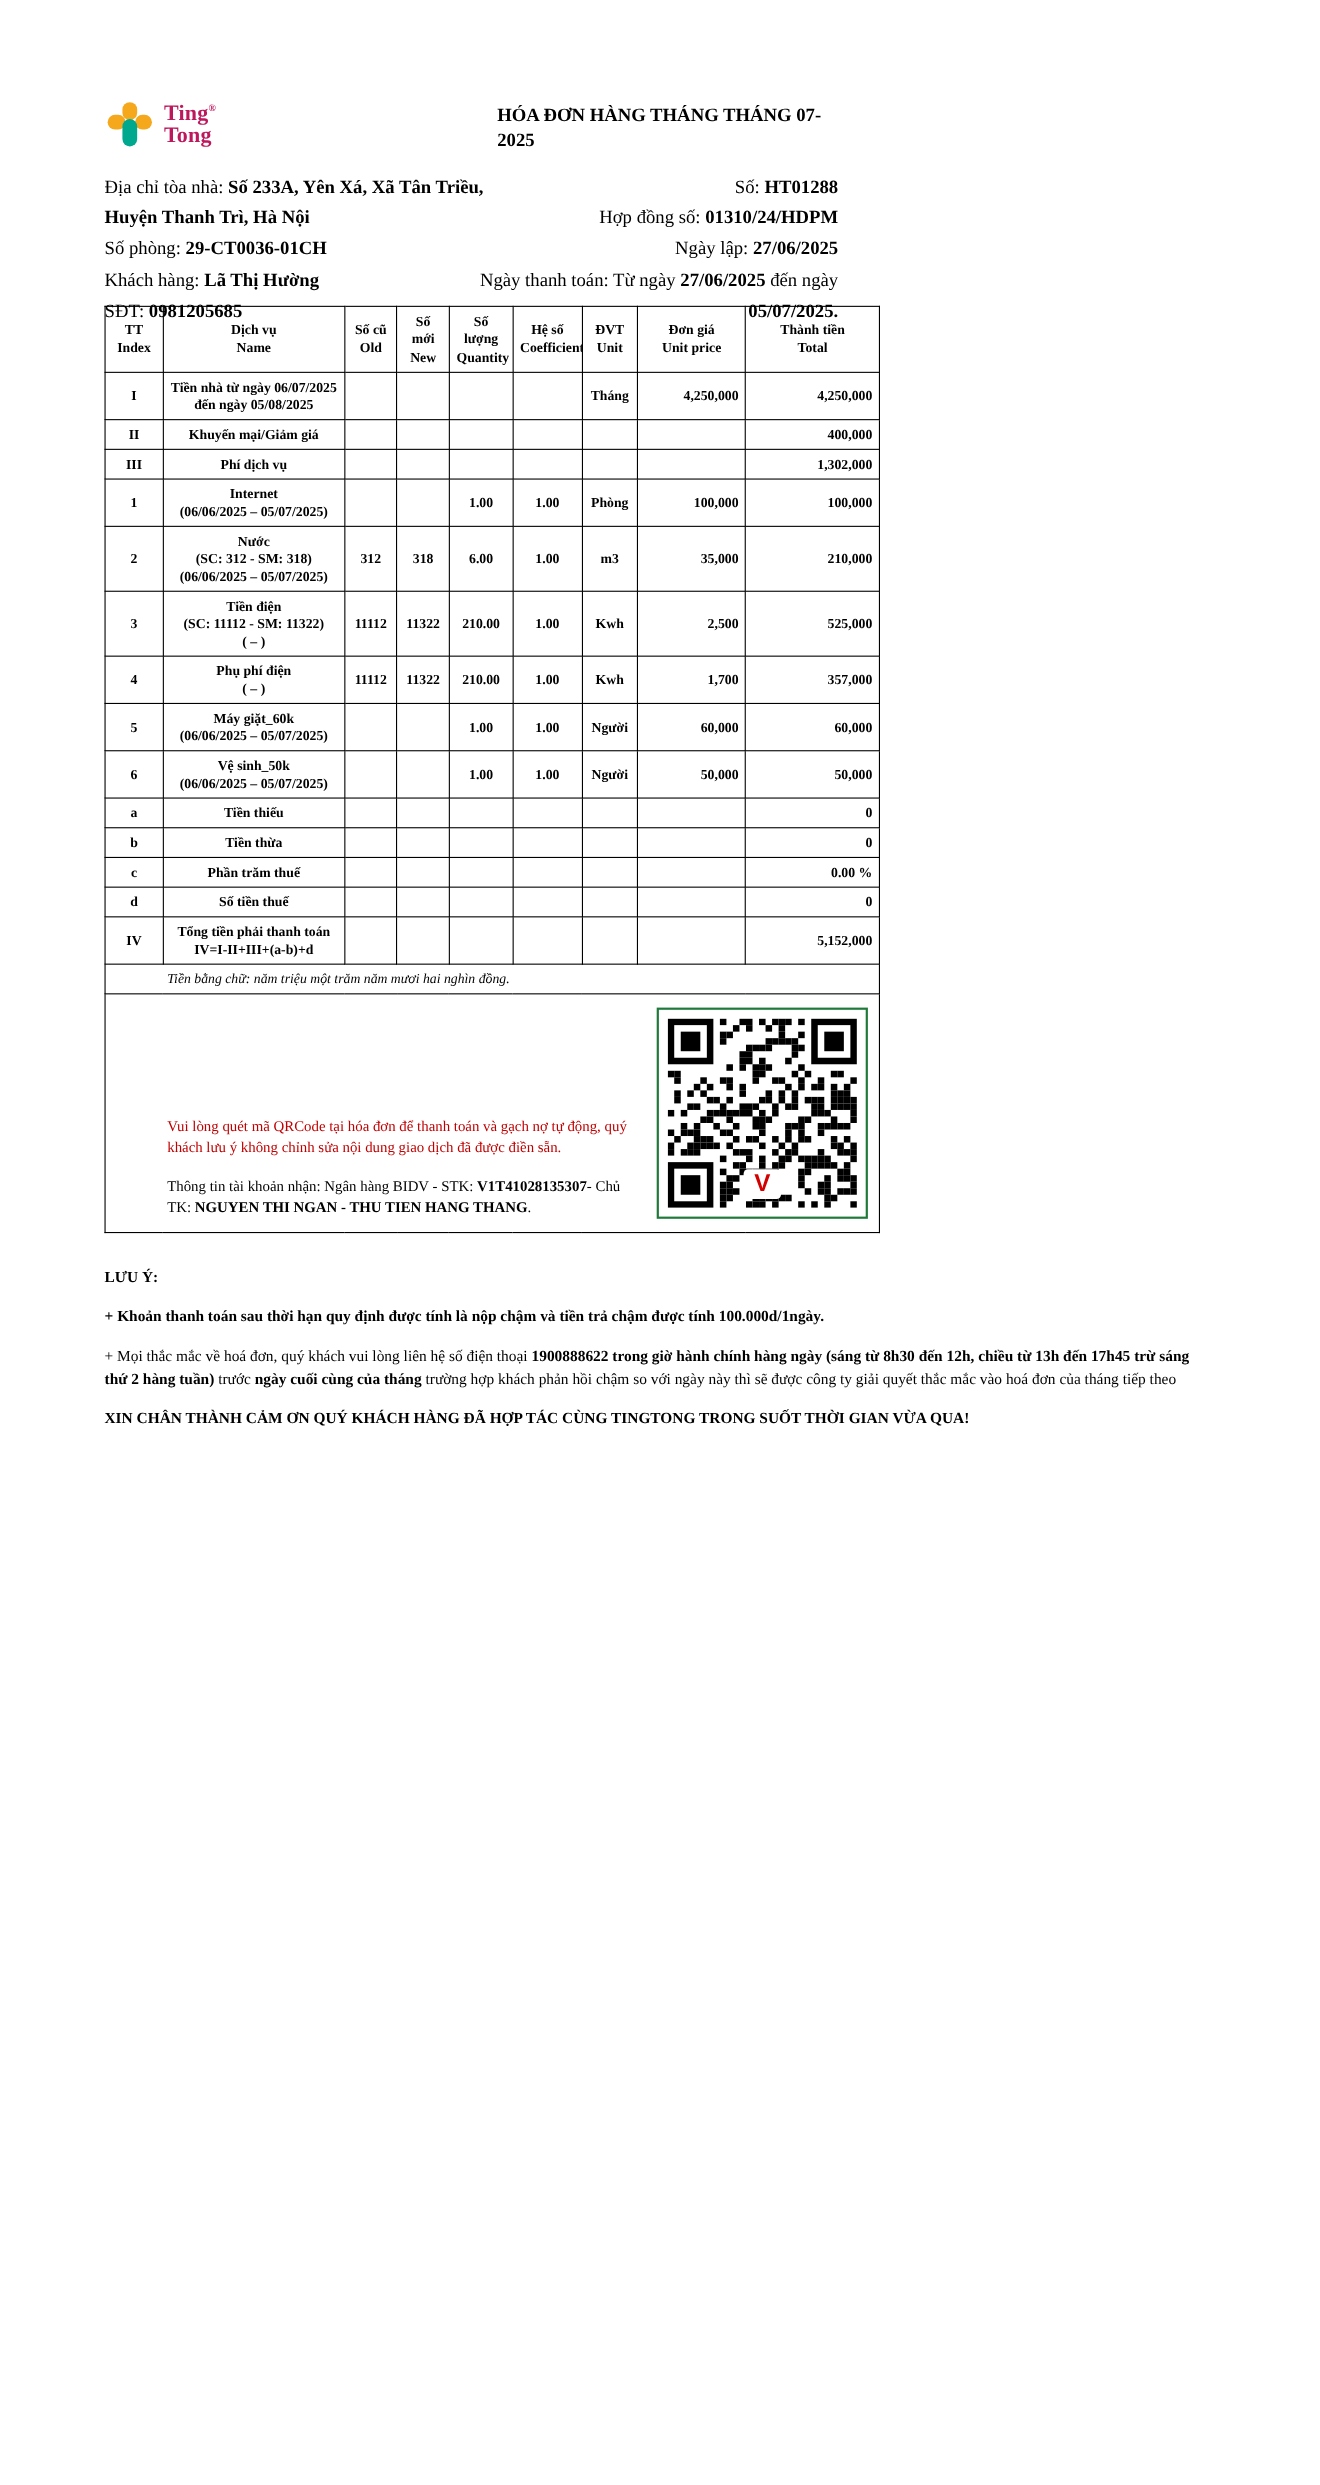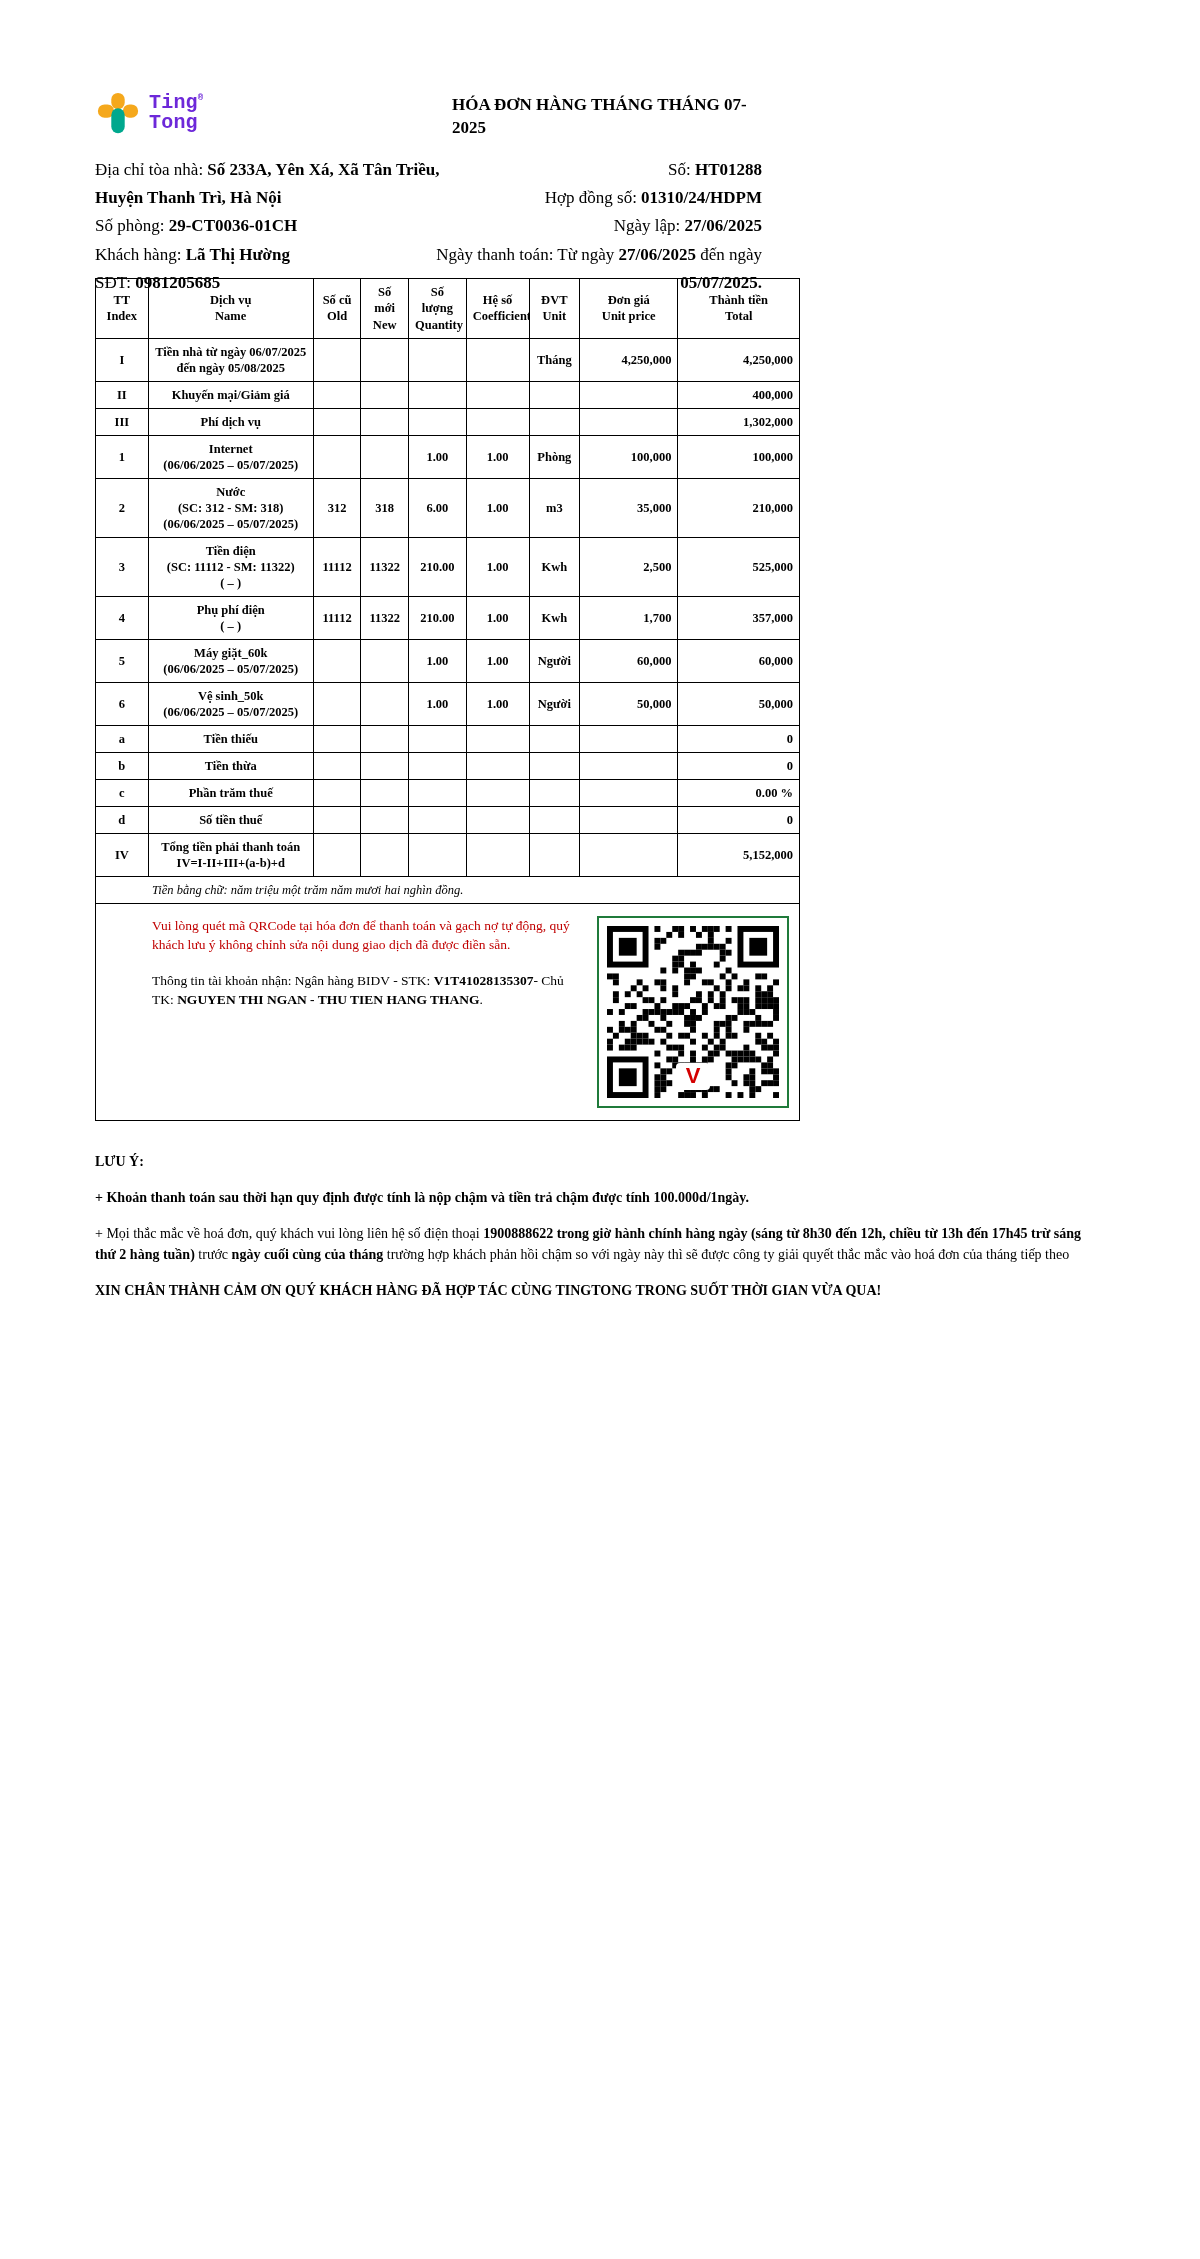--- a/index.html
+++ b/index.html
@@ -5,21 +5,21 @@
   * { margin:0; padding:0; box-sizing:border-box; }
   html,body { background:#ffffff; }
   body { font-family:"Liberation Serif","DejaVu Serif",serif; color:#000; }
   .page { position:relative; width:1200px; height:2259px; background:#fff; overflow:hidden; }
   .content { position:absolute; left:95px; top:90px; width:1010px; }
 
   
   .header-row { position:relative; width:667px; height:58px; }
   .logo { position:absolute; left:0; top:0; display:flex; align-items:center; gap:8px; }
   .logo-icon { width:46px; height:46px; }
-  .logo-text { font-family:Liberation Mono, monospace; font-weight:bold; font-size:20px; line-height:1.02; color:#6d28d9; letter-spacing:.2px; }
+  .logo-text { font-family:Liberation Serif, serif; font-weight:bold; font-size:20px; line-height:1.02; color:#be185d; letter-spacing:.2px; }
   .reg { font-size:9px; vertical-align:super; }
   .title { position:absolute; right:0; top:4px; width:310px; font-weight:bold; font-size:17px; line-height:1.35; }
 
   
   .info-row { position:relative; width:667px; height:114px; margin-top:8px; font-size:17px; }
   .info-left { position:absolute; left:0; top:0; width:346px; line-height:1.66; }
   .info-right { position:absolute; right:0; top:0; width:390px; text-align:right; line-height:1.66; }
 
   
   table.invoice-table { border-collapse:collapse; width:705px; margin-top:8px; font-size:12.5px; table-layout:fixed; }
@@ -28,21 +28,21 @@
   .invoice-table td { font-weight:bold; line-height:1.28; }
   td.c-index { text-align:center; }
   td.c-name  { text-align:center; }
   td.c-old, td.c-new, td.c-qty, td.c-coeff, td.c-unit { text-align:center; }
   td.c-price, td.c-total { text-align:right; }
 
   td.words-cell { font-weight:normal; font-style:italic; padding-left:56px; }
   td.words-cell b { font-weight:normal; }
 
   td.qr-cell { padding:12px 10px 12px 56px; font-weight:normal; }
-  .qr-flex { display:flex; justify-content:space-between; align-items:flex-start; gap:16px; }
+  .qr-flex { display:flex; justify-content:space-between; align-items:flex-end; gap:16px; }
   .qr-texts { width:420px; font-size:13.5px; line-height:1.45; }
   .qr-warning { color:#c00000; margin-bottom:16px; }
   .qr-account { color:#000; }
   .qr-box { position:relative; width:192px; height:192px; border:2px solid #1f7a3a; background:#fff; display:flex; align-items:center; justify-content:center; flex-shrink:0; }
   .qr-box svg { width:172px; height:172px; display:block; }
   .qr-logo { position:absolute; left:50%; bottom:16px; transform:translateX(-50%); width:34px; height:27px; background:#fff; color:#d40000; border-radius:4px; display:flex; align-items:center; justify-content:center; font-family:"Liberation Sans","DejaVu Sans",sans-serif; font-weight:bold; font-size:22px; line-height:1; }
 
   
   .footer { margin-top:30px; width:1010px; font-size:14px; line-height:1.5; }
   .footer p { margin-bottom:15px; }

